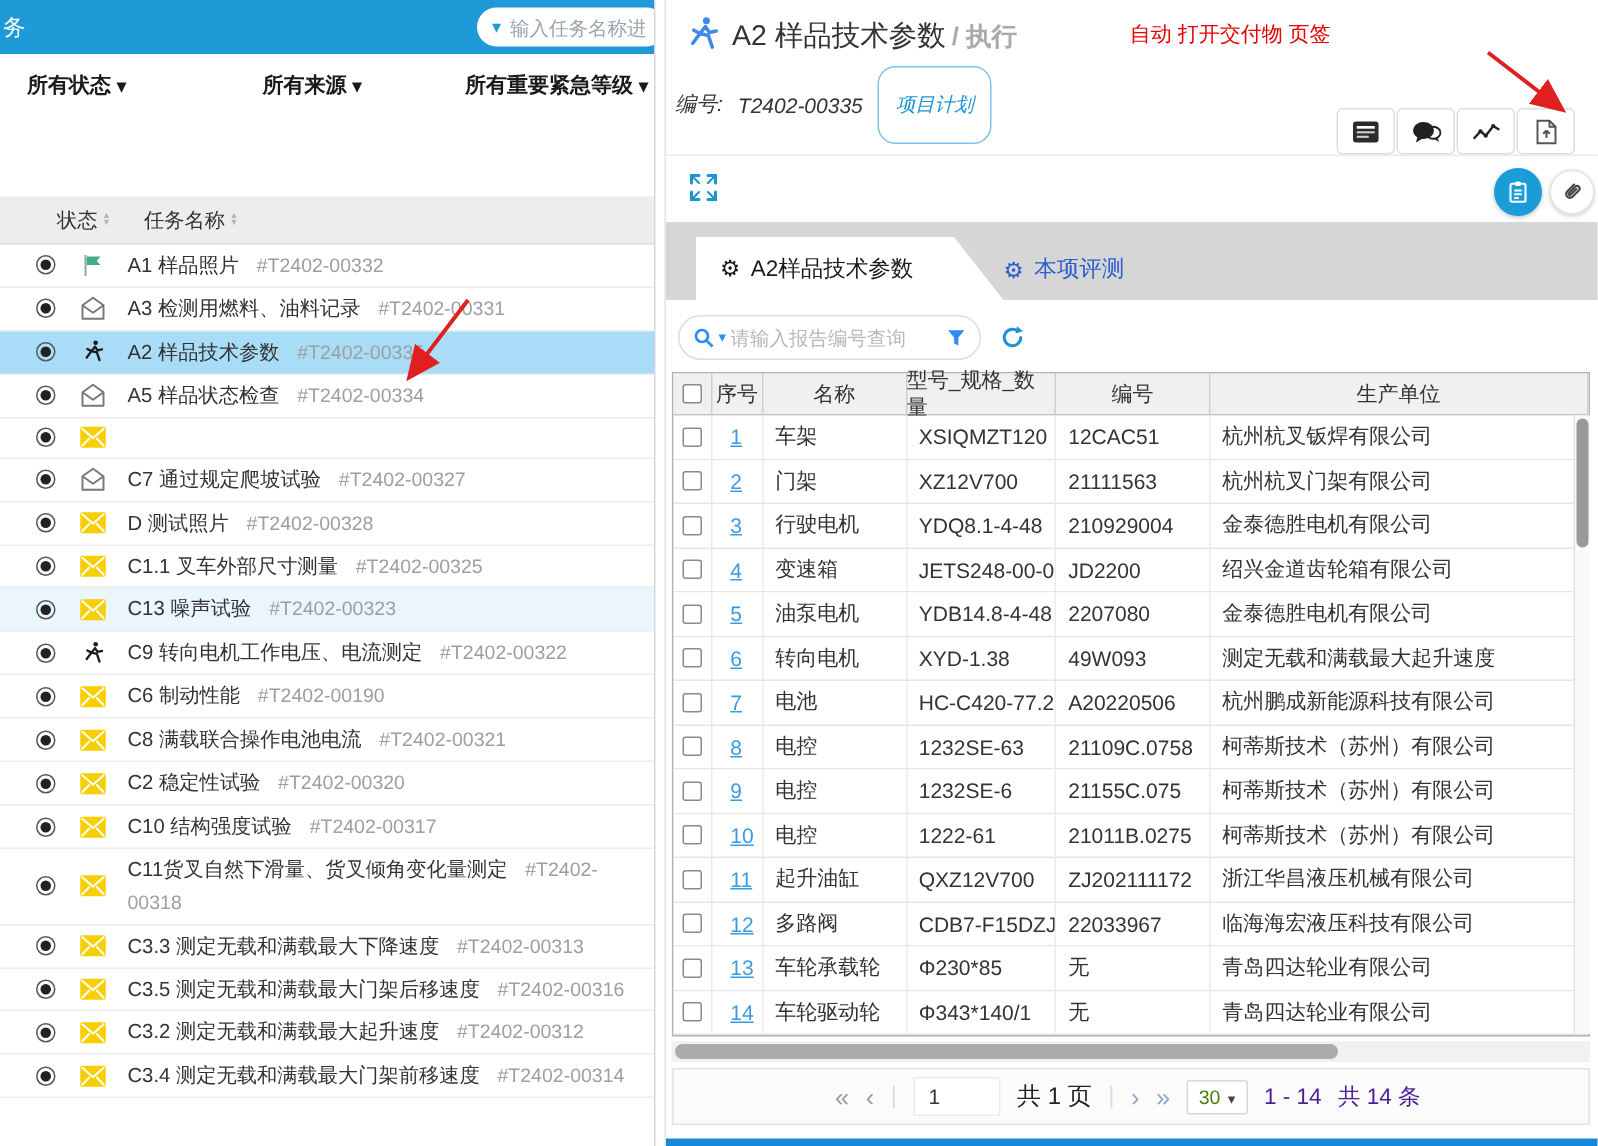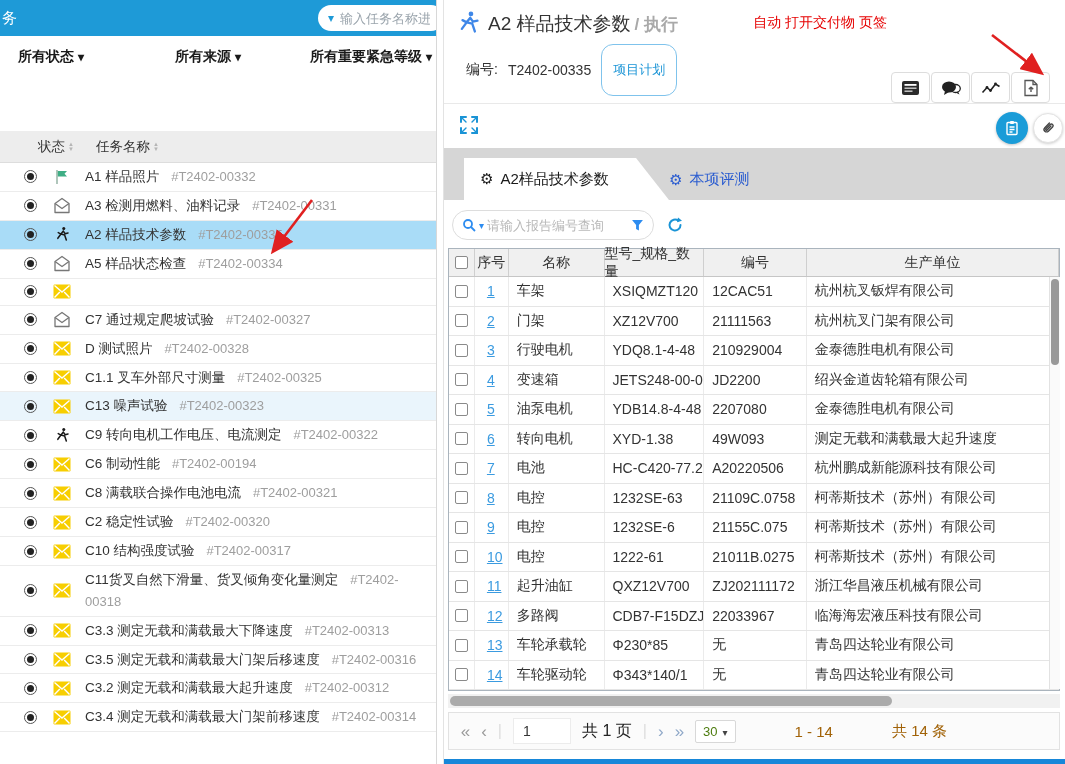--- a/index.html
+++ b/index.html
@@ -48,22 +48,22 @@
   .task-name { font-size:13.5px; color:#333; }
   .task-id { font-size:13px; color:#9e9e9e; margin-left:8px; }
 
   
   .right-panel { position:absolute; left:443px; top:0; width:496px; height:764px;
                  background:#fff; border-left:1px solid #e3e3e3; }
   .run-title-icon { position:absolute; left:12px; top:10px; }
   .detail-title { position:absolute; left:44px; top:11px; font-size:19px; color:#333; }
   .title-suffix { color:#a9a9a9; font-size:17px; margin-left:4px; }
   .annotation { position:absolute; right:52px; top:14px; color:#E60000; font-size:14px; }
-  .code-row { position:absolute; left:22px; top:44px; display:flex; align-items:center;
-              gap:10px; font-size:14px; color:#333; }
+  .code-row { position:absolute; left:6px; top:44px; display:flex; align-items:center;
+              gap:10px; font-size:14px; color:#333;font-style:italic; }
   .tag-pill { border:1px solid #7fc3ec; color:#1a94d6; border-radius:12px;
               padding:16px 11px; font-size:13px; background:#fff; cursor:pointer; }
 
   .toolbar { position:absolute; left:447px; top:72px; display:flex; gap:1px; }
   .tb-btn { width:39px; height:31px; border:1px solid #ddd; border-radius:4px;
             background:#fff; display:flex; align-items:center; justify-content:center;
             cursor:pointer; }
   .top-divider { position:absolute; top:103px; left:0; width:622px;
                  border-bottom:1px solid #e9e9e9; }
 
@@ -133,21 +133,21 @@
   .pg-first::before { content:"«"; } .pg-prev::before { content:"‹"; }
   .pg-next::before { content:"›"; } .pg-last::before { content:"»"; }
   .pg-sep { color:#ddd; font-size:16px; }
   .page-input { width:58px; height:26px; border:1px solid #ececec; background:#fff;
                 padding-left:9px; font-size:14px; color:#333; outline:none; }
   .pg-total-pages { font-size:16px; color:#222; }
   .page-size { display:flex; align-items:center; gap:5px; border:1px solid #d8d8d8;
                background:#fff; padding:3px 7px; font-size:13px; color:#4d7c0f;
                cursor:pointer; border-radius:2px; }
   .page-size .caret::before { content:"▾"; font-size:10px; color:#444; }
-  .pg-range, .pg-count { font-size:15px; color:#a16207;margin-left:48px; }
+  .pg-range, .pg-count { font-size:15px; color:#4c1d95; }
 
   .bottom-blue { position:absolute; left:0; bottom:0; width:622px; height:5px;
                  background:#1787D9; }
 
   .arrow-overlay { position:absolute; pointer-events:none; }
 </style>
 </head>
 <body>
 
 <section class="left-panel">
@@ -330,21 +330,21 @@
           <span class="dot"></span>
         </span>
     <span class="type-icon">
           <svg width="18" height="15" viewBox="0 0 18 15">
             <rect x="0.5" y="0.5" width="17" height="14" rx="1.2" fill="#F7CE00"></rect>
             <path d="M1.5 1.5 L9 8 L16.5 1.5 M1.5 13.5 L6.8 8 M16.5 13.5 L11.2 8" stroke="#fff" stroke-width="1.4" fill="none"></path>
           </svg>
         </span>
     <span class="task-text">
       <span class="task-name">C6 制动性能</span>
-      <span class="task-id">#T2402-00194</span>
+      <span class="task-id">#T2402-00190</span>
     </span>
   </div>
       <div class="task-row">
     <span class="radio-icon">
           <span class="dot"></span>
         </span>
     <span class="type-icon">
           <svg width="18" height="15" viewBox="0 0 18 15">
             <rect x="0.5" y="0.5" width="17" height="14" rx="1.2" fill="#F7CE00"></rect>
             <path d="M1.5 1.5 L9 8 L16.5 1.5 M1.5 13.5 L6.8 8 M16.5 13.5 L11.2 8" stroke="#fff" stroke-width="1.4" fill="none"></path>

